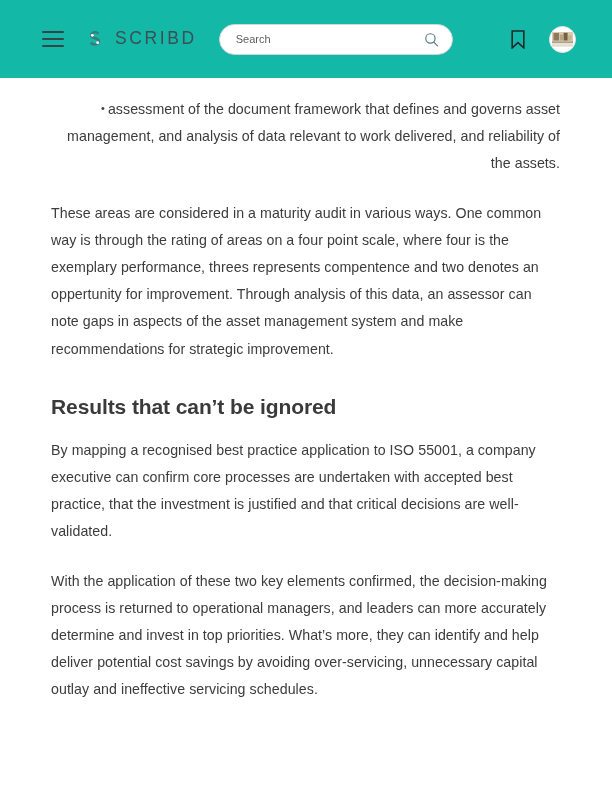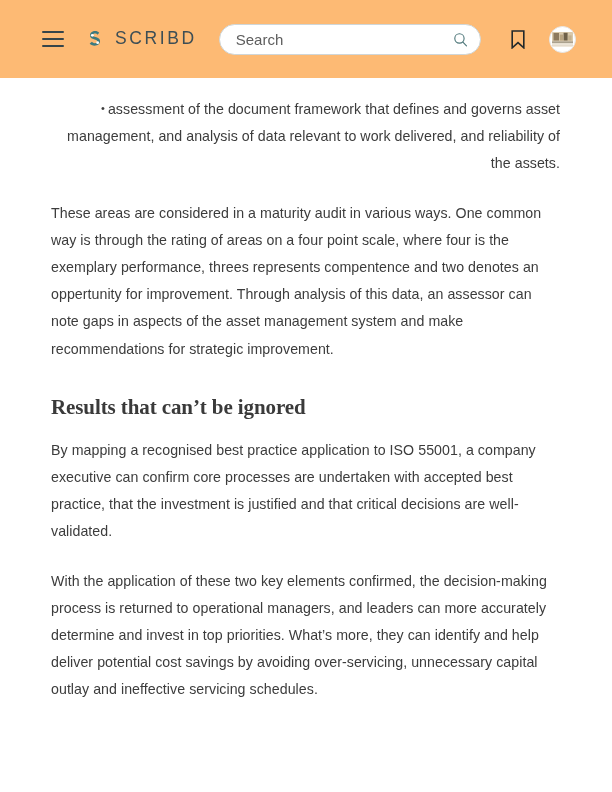--- a/index.html
+++ b/index.html
@@ -16,21 +16,21 @@
     position: relative;
   }
 
   
   .header {
     position: absolute;
     top: 0;
     left: 0;
     width: 612px;
     height: 78px;
-    background: #fdba74;
+    background: #14b8a6;
     display: flex;
     align-items: center;
     box-sizing: border-box;
     padding: 0 36px 0 42px;
     z-index: 10;
   }
 
   .hamburger {
     width: 22px;
     height: 16px;
@@ -82,21 +82,21 @@
     padding: 0 12px 0 16px;
     box-sizing: border-box;
     background: #ffffff;
     cursor: text;
   }
   .search-input {
     border: none;
     outline: none;
     background: transparent;
     flex: 1 1 auto;
-    font-size: 15px;
+    font-size: 11px;
     color: #4a4a4a;
     font-family: "Liberation Sans", sans-serif;
     padding: 0;
     height: 100%;
   }
   .search-input::placeholder {
     color: #5d5d5d;
     opacity: 1;
   }
   .search-submit {
@@ -188,21 +188,21 @@
     margin-right: 3px;
   }
 
   h2.section-heading {
     margin: 30px 0 16px 0;
     font-size: 21px;
     line-height: 28px;
     font-weight: 700;
     color: #3a3a3a;
     letter-spacing: -0.1px;
-    font-family: Liberation Serif, serif;
+    font-family: Liberation Sans, sans-serif;
   }
 </style>
 </head>
 <body>
 
 <div class="header">
 
   <div class="hamburger">
     <span></span>
     <span></span>

